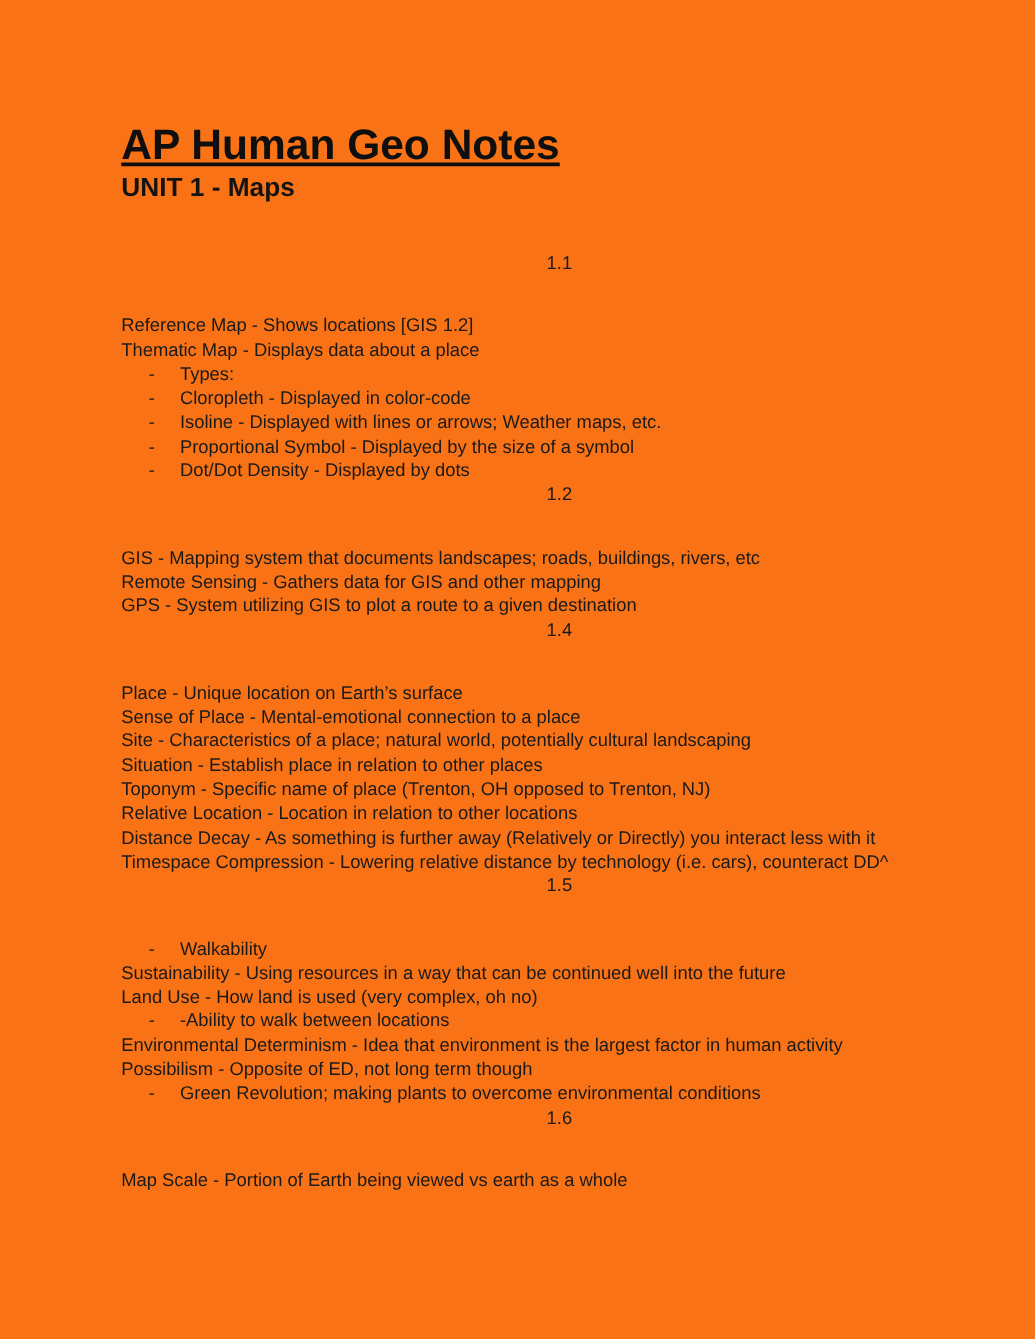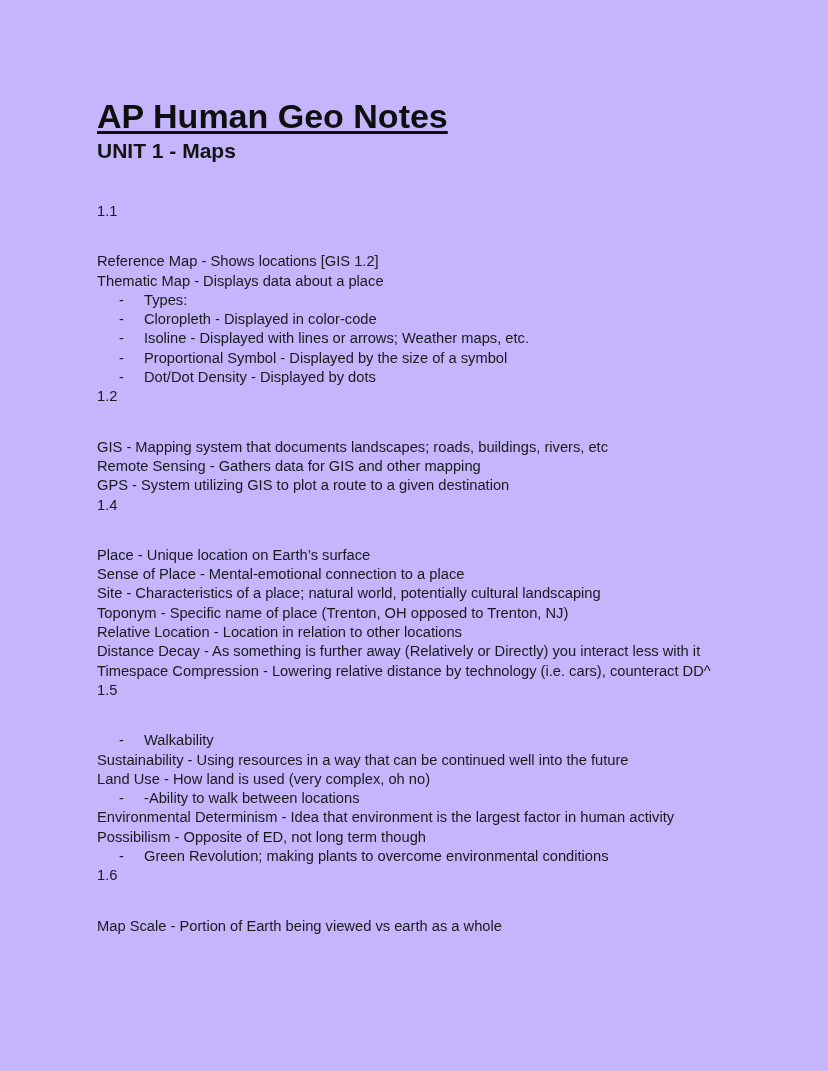--- a/index.html
+++ b/index.html
@@ -1,20 +1,20 @@
 <!DOCTYPE html>
 <html><head>
 <meta charset="utf-8">
 <style>
   html, body { margin: 0; padding: 0; background: #ffffff; }
   .page {
     position: relative;
     width: 828px;
     height: 1071px;
-    background: #c4b5fd;
+    background: #f97316;
     box-sizing: border-box;
     padding: 97px 30px 0 97px;
     overflow: hidden;
     font-family: "Liberation Sans", "DejaVu Sans", sans-serif;
     color: #1a1a1a;
   }
   .doc-title {
     margin: 0;
     font-size: 34px;
     font-weight: 700;
@@ -34,21 +34,21 @@
     text-decoration-thickness: 1.5px;
     text-underline-offset: 2px;
     white-space: nowrap;
     display: inline-block;
   }
   .doc-body {
     margin-top: 40px;
     font-size: 14.7px;
     line-height: 19.3px;
   }
-  .section-heading { white-space: nowrap; }
+  .section-heading { white-space: nowrap; text-align: center; }
   .paragraphs { margin-top: 31px; }
   .line { white-space: nowrap; }
   .line.bullet { padding-left: 22px; }
   .dash { display: inline-block; width: 25px; }
 </style>
 </head>
 <body>
 
 <div class="page">
   <h1 class="doc-title">AP Human Geo Notes</h1>
@@ -70,20 +70,21 @@
       <div class="paragraphs">
         <div class="line">GIS - Mapping system that documents landscapes; roads, buildings, rivers, etc</div>
         <div class="line">Remote Sensing - Gathers data for GIS and other mapping</div>
         <div class="line">GPS - System utilizing GIS to plot a route to a given destination</div>
       </div>
       <div class="section-heading">1.4</div>
       <div class="paragraphs">
         <div class="line">Place - Unique location on Earth’s surface</div>
         <div class="line">Sense of Place - Mental-emotional connection to a place</div>
         <div class="line">Site - Characteristics of a place; natural world, potentially cultural landscaping</div>
+        <div class="line">Situation - Establish place in relation to other places</div>
         <div class="line">Toponym - Specific name of place (Trenton, OH opposed to Trenton, NJ)</div>
         <div class="line">Relative Location - Location in relation to other locations</div>
         <div class="line">Distance Decay - As something is further away (Relatively or Directly) you interact less with it</div>
         <div class="line">Timespace Compression - Lowering relative distance by technology (i.e. cars), counteract DD^</div>
       </div>
       <div class="section-heading">1.5</div>
       <div class="paragraphs">
         <div class="line bullet"><span class="dash">-</span><span>Walkability</span></div>
         <div class="line">Sustainability - Using resources in a way that can be continued well into the future</div>
         <div class="line">Land Use - How land is used (very complex, oh no)</div>

